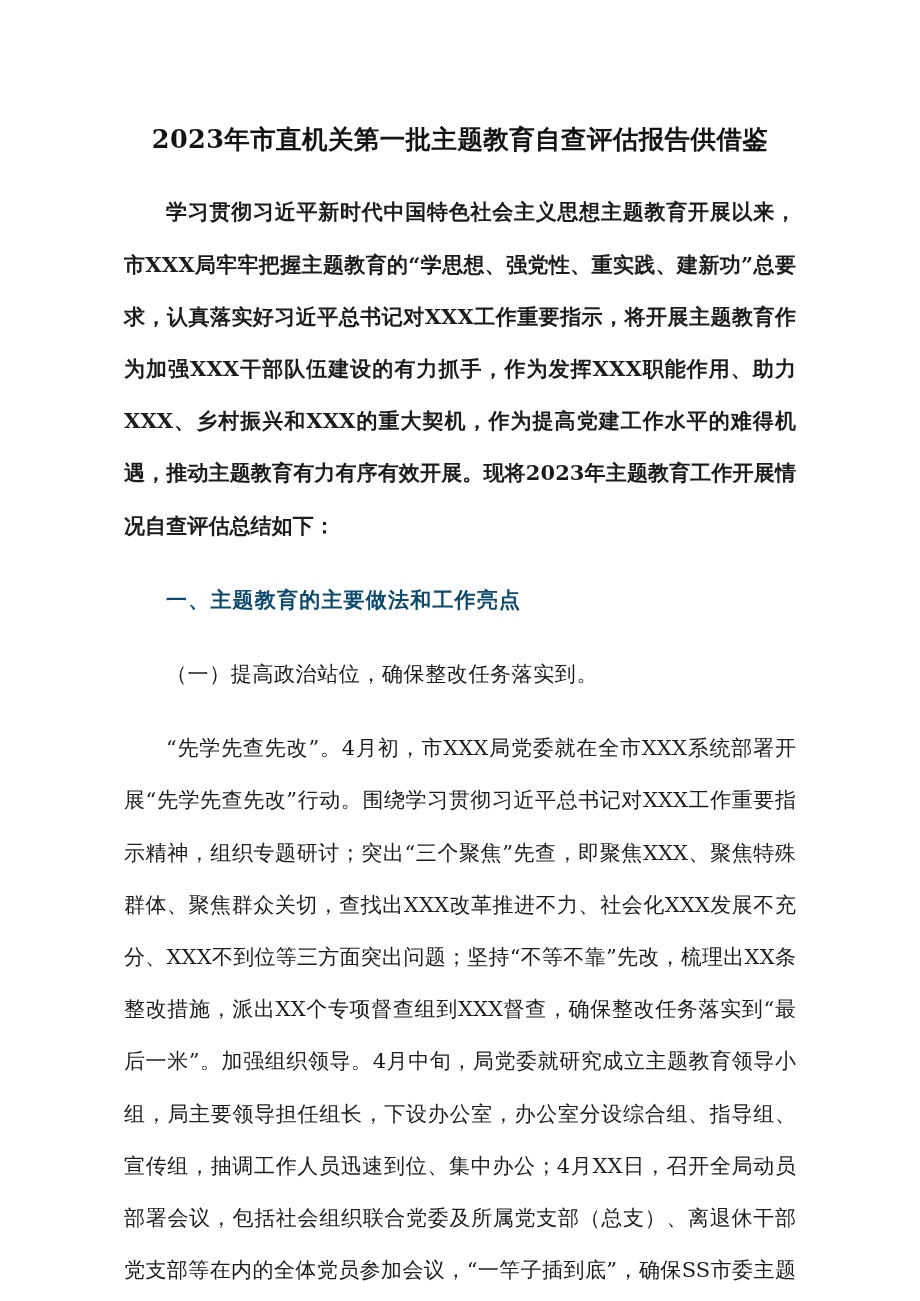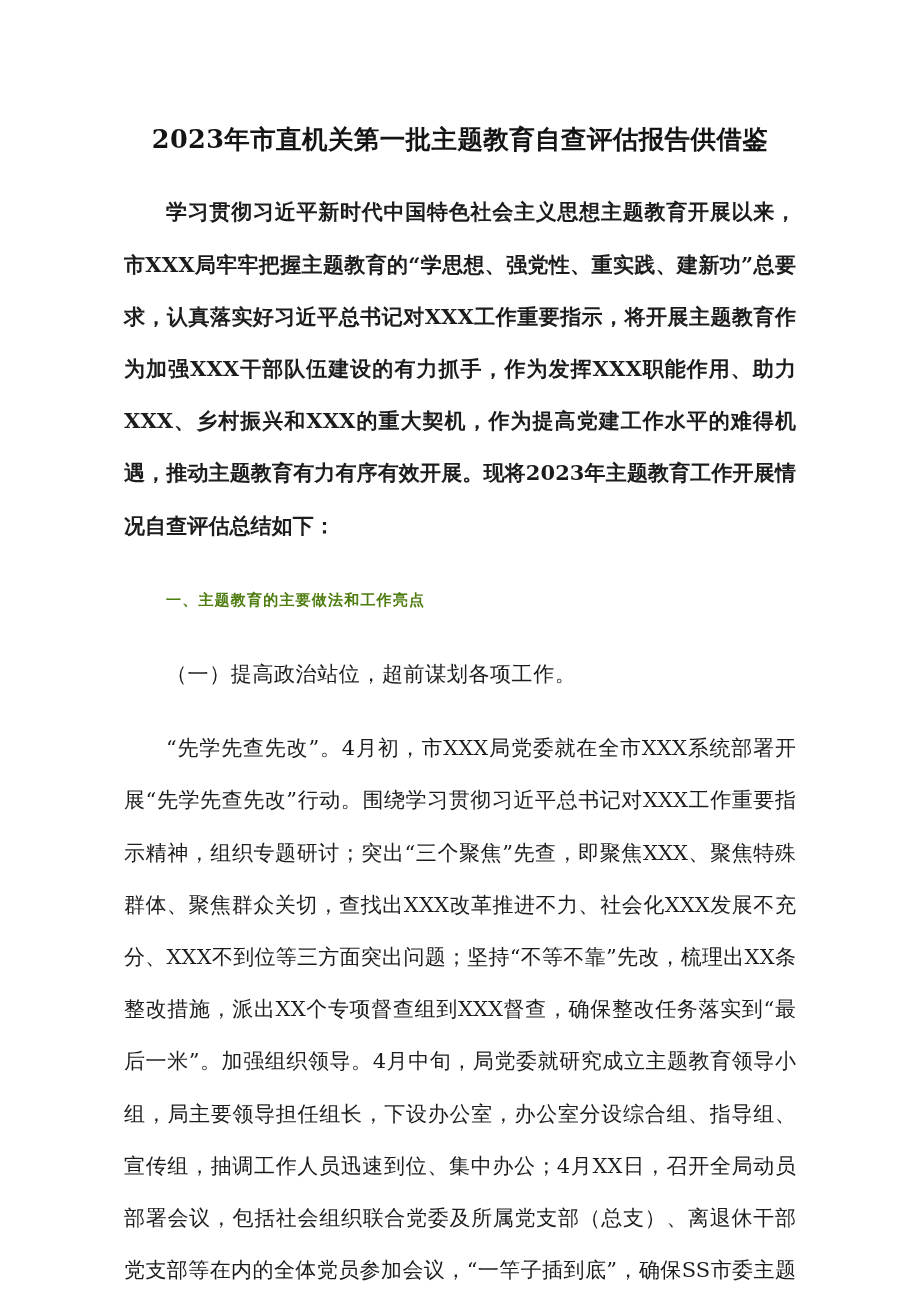--- a/index.html
+++ b/index.html
@@ -54,27 +54,27 @@
     color: #1c1c1c;
     letter-spacing: 0.1px;
   }
 
   .para.first-para {
     margin-top: 30px;
     font-weight: bold;
   }
 
   .heading-1 {
-    font-size: 15px;
+    font-size: 21px;
     line-height: 52.2px;
     font-weight: bold;
     text-indent: 42px;
     margin: 0;
     margin-top: 22px;
-    color: #4d7c0f;
+    color: #0c4a6e;
     letter-spacing: 1.2px;
   }
 
   .heading-2 {
     font-size: 21px;
     line-height: 52.2px;
     text-indent: 42px;
     margin: 0;
     margin-top: 22px;
     color: #1c1c1c;
@@ -99,18 +99,18 @@
 
 <div class="page">
   <div class="doc-body">
 
     <h1 class="doc-title">2023年市直机关第一批主题教育自查评估报告供借鉴</h1>
 
     <p class="para first-para">学习贯彻习近平新时代中国特色社会主义思想主题教育开展以来，市XXX局牢牢把握主题教育的“学思想、强党性、重实践、建新功”总要求，认真落实好习近平总书记对XXX工作重要指示，将开展主题教育作为加强XXX干部队伍建设的有力抓手，作为发挥XXX职能作用、助力XXX、乡村振兴和XXX的重大契机，作为提高党建工作水平的难得机遇，推动主题教育有力有序有效开展。现将2023年主题教育工作开展情况自查评估总结如下：</p>
 
     <p class="heading-1">一、主题教育的主要做法和工作亮点</p>
 
-    <p class="heading-2">（一）提高政治站位，超前谋划各项工作。</p>
+    <p class="heading-2">（一）提高政治站位，确保整改任务落实到。</p>
 
     <p class="para after-heading">“先学先查先改”。4月初，市XXX局党委就在全市XXX系统部署开展“先学先查先改”行动。围绕学习贯彻习近平总书记对XXX工作重要指示精神，组织专题研讨；突出“三个聚焦”先查，即聚焦XXX、聚焦特殊群体、聚焦群众关切，查找出XXX改革推进不力、社会化XXX发展不充分、XXX不到位等三方面突出问题；坚持“不等不靠”先改，梳理出XX条整改措施，派出XX个专项督查组到XXX督查，确保整改任务落实到“最后一米”。加强组织领导。4月中旬，局党委就研究成立主题教育领导小组，局主要领导担任组长，下设办公室，办公室分设综合组、指导组、宣传组，抽调工作人员迅速到位、集中办公；4月XX日，召开全局动员部署会议，包括社会组织联合党委及所属党支部（总支）、离退休干部党支部等在内的全体党员参加会议，“一竿子插到底”，确保SS市委主题教育要求准确、迅速部署到位。落实“清单化”管理。局党委牢牢把握上级要求，在具体工作安排中，不搞“上下一般粗”，紧密结合XXX实际制定方案。同时，区分不同</p>
 
   </div>
 </div>
 
 </body></html>

